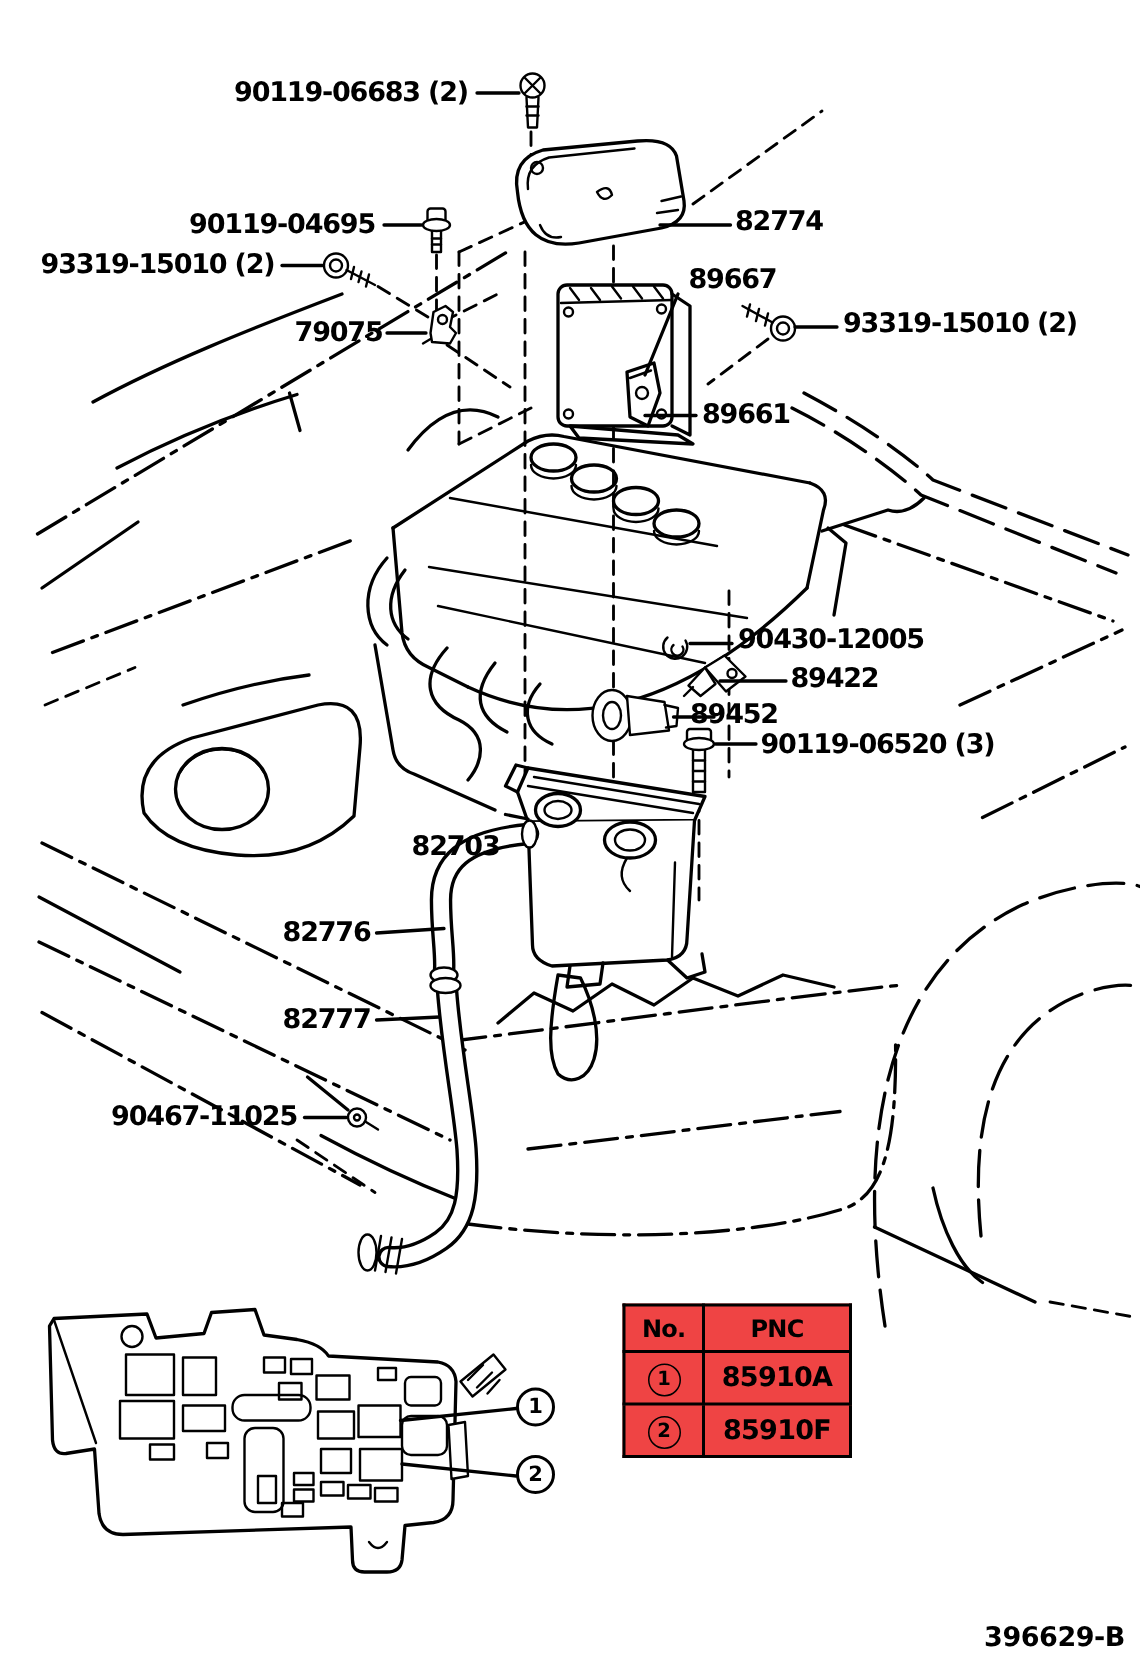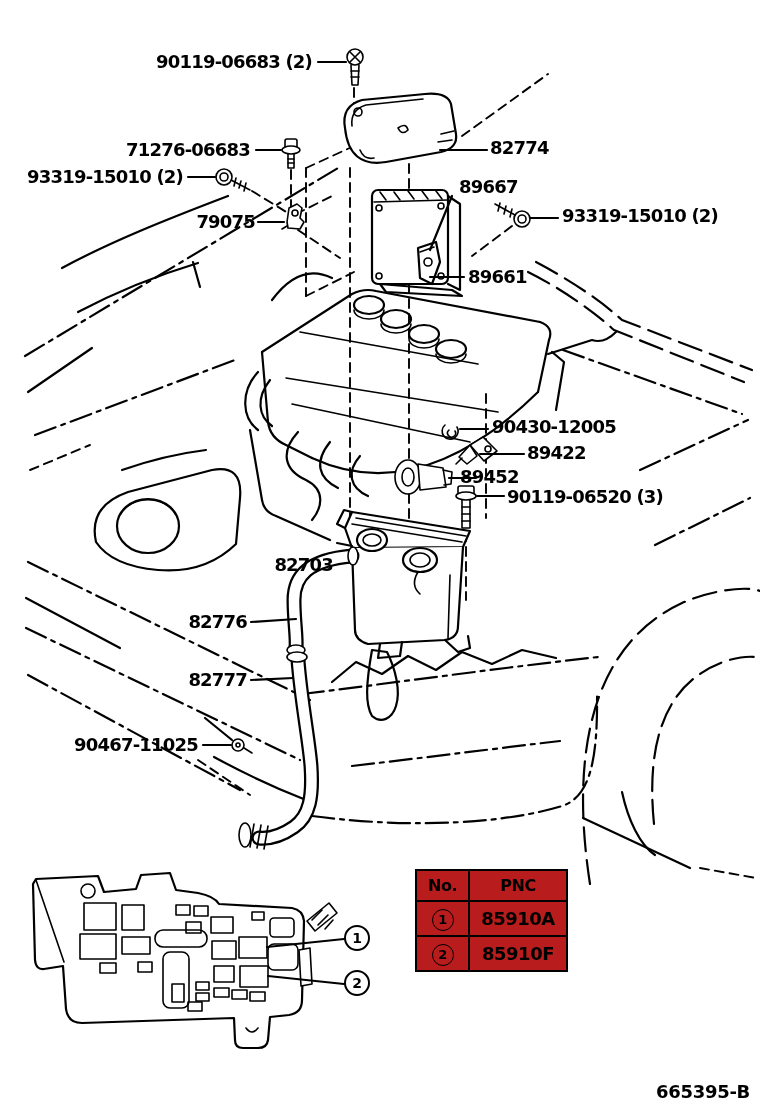--- a/index.html
+++ b/index.html
@@ -12,21 +12,21 @@
   .dd{stroke-dasharray:24 9;}
   .ddot{stroke-dasharray:22 6 4 6;}
   .wf{fill:#fff;}
   .tube-o{fill:none;stroke:#000;stroke-width:15;stroke-linecap:round;}
   .tube-i{fill:none;stroke:#fff;stroke-width:10.5;stroke-linecap:round;}
   .lbl{position:absolute;white-space:nowrap;font-weight:bold;font-size:18px;line-height:1;
        letter-spacing:-0.8px;transform:translateY(-50%);text-align:center;}
   .callout{position:absolute;width:26px;height:26px;border:2px solid #000;border-radius:50%;
        box-sizing:border-box;font-weight:bold;font-size:14px;line-height:22px;text-align:center;
        transform:translate(-50%,-50%);background:#fff;}
-  table.pnc{position:absolute;left:415px;top:869px;border-collapse:collapse;background:#b91c1c;}
+  table.pnc{position:absolute;left:415px;top:869px;border-collapse:collapse;background:#ef4444;}
   table.pnc th,table.pnc td{border:2.5px solid #000;text-align:center;font-weight:bold;
        font-size:18px;letter-spacing:-0.5px;padding:0;}
   table.pnc th{font-size:16px;height:29px;}
   table.pnc td{height:33px;}
   .col-no{width:51px;}
   .col-pnc{width:96px;margin-top:24px;}
   .num-circle{display:inline-block;width:22px;height:22px;border:1.7px solid #000;
        border-radius:50%;box-sizing:border-box;font-size:13px;line-height:19px;text-align:center;}
   .footer-code{position:absolute;right:10px;top:1081px;font-weight:bold;font-size:18px;letter-spacing:-0.3px;}
 </style>
@@ -289,21 +289,21 @@
     <path d="M337 543 L352 546"></path>
     <path d="M251 622 L296 619"></path>
     <path d="M251 680 L293 678"></path>
     <path d="M203 745 H231"></path>
     <path d="M267 947 L344 939"></path>
     <path d="M268 976 L344 984"></path>
   </g>
 </svg>
 
   <div class="lbl" style="right:448px;top:62px;">90119-06683 (2)</div>
-  <div class="lbl" style="right:510px;top:150px;">71276-06683</div>
+  <div class="lbl" style="right:510px;top:150px;">90119-04695</div>
   <div class="lbl" style="right:577px;top:177px;">93319-15010 (2)</div>
   <div class="lbl" style="right:505px;top:222px;">79075</div>
   <div class="lbl" style="left:490px;top:148px;">82774</div>
   <div class="lbl" style="left:459px;top:187px;">89667</div>
   <div class="lbl" style="left:562px;top:216px;">93319-15010 (2)</div>
   <div class="lbl" style="left:468px;top:277px;">89661</div>
   <div class="lbl" style="left:492px;top:427px;">90430-12005</div>
   <div class="lbl" style="left:527px;top:453px;">89422</div>
   <div class="lbl" style="left:460px;top:477px;">89452</div>
   <div class="lbl" style="left:507px;top:497px;">90119-06520 (3)</div>
@@ -325,15 +325,15 @@
       <td><span class="num-circle">1</span></td>
       <td>85910A</td>
     </tr>
     <tr>
       <td><span class="num-circle">2</span></td>
       <td>85910F</td>
     </tr>
   </tbody>
     </table>
 
-  <div class="footer-code">665395-B</div>
+  <div class="footer-code">396629-B</div>
 
 </div>
 
 </body></html>

